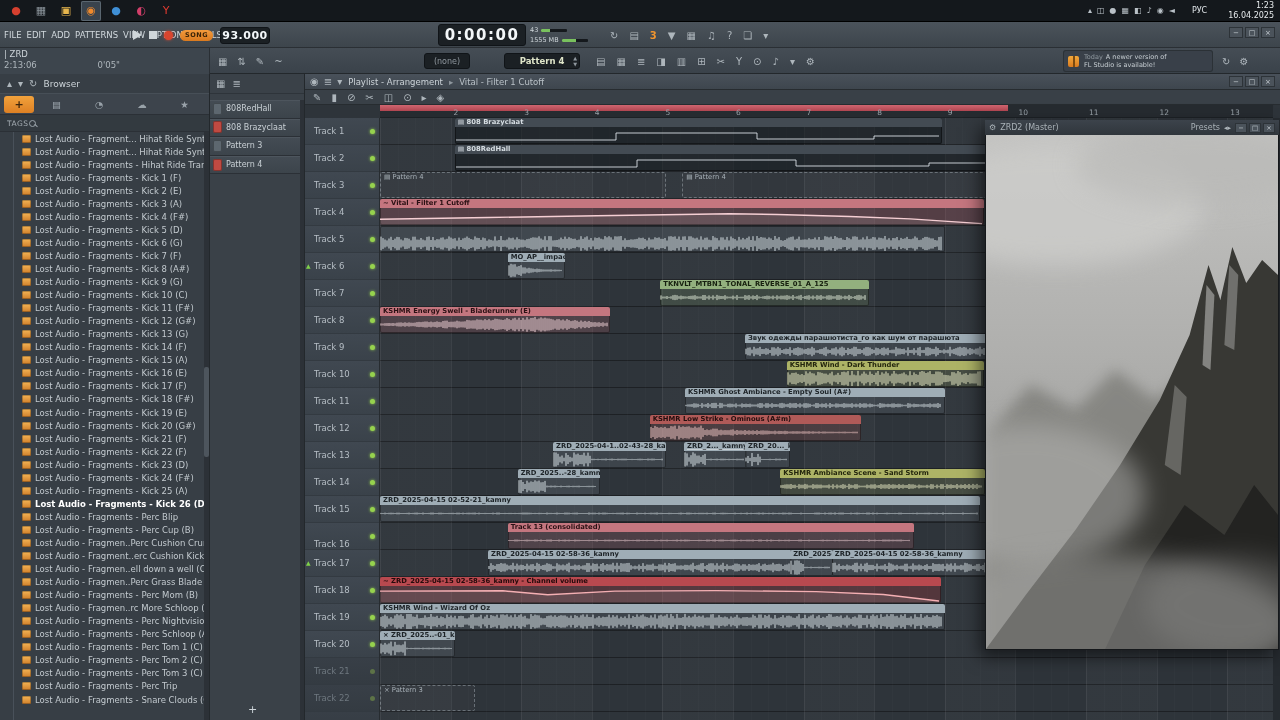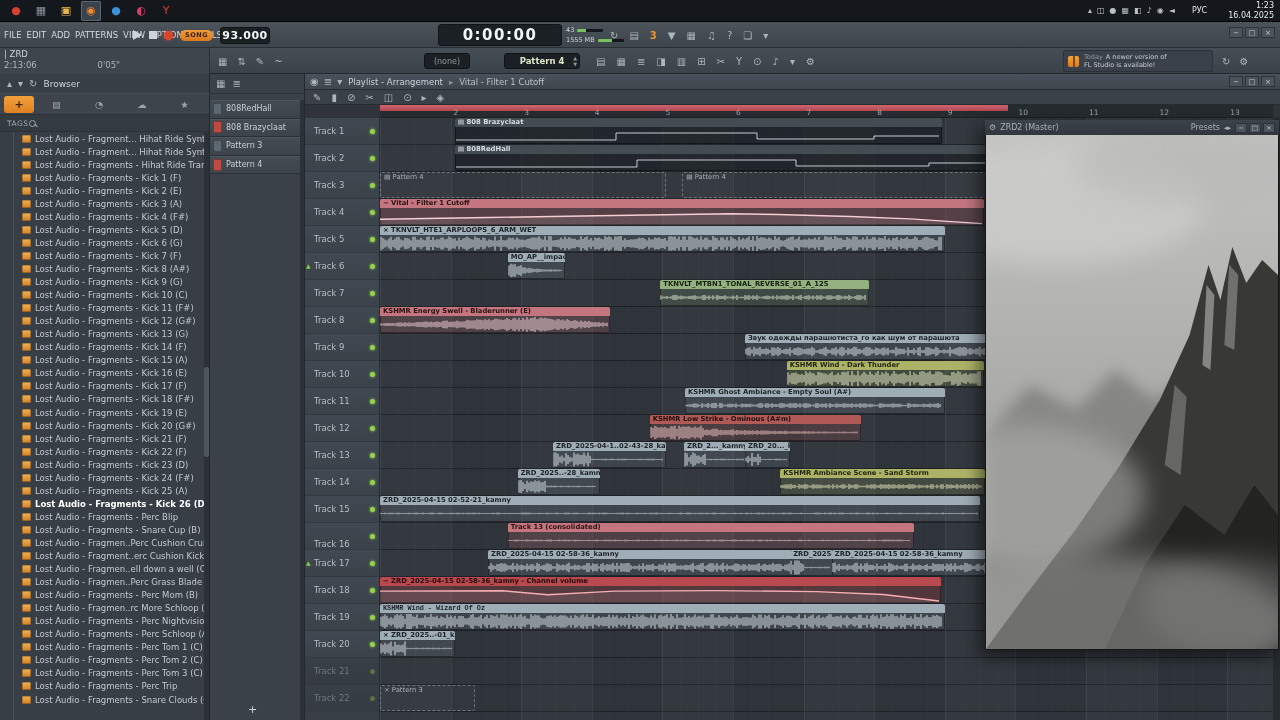--- a/index.html
+++ b/index.html
@@ -22,21 +22,21 @@
   #menu-bar{position:absolute;left:4px;top:0;height:26px;display:flex;align-items:center;font-size:8.5px;color:#d2d9de;white-space:nowrap}
   .menu-item{margin-right:5px}
   .transport{position:absolute;left:133px;top:0;height:26px;display:flex;align-items:center;gap:7px}
   .btn-play{width:0;height:0;border-left:9px solid #cfd6da;border-top:5.5px solid transparent;border-bottom:5.5px solid transparent}
   .btn-stop{width:8px;height:8px;background:#cfd6da}
   .btn-rec{width:9px;height:9px;border-radius:50%;background:#d8452f;box-shadow:0 0 3px #d8452f}
   .song-pill{background:linear-gradient(#f49b3c,#d97a1f);color:#3a2408;font-size:6.5px;font-weight:bold;padding:1.5px 5px;border-radius:6px;letter-spacing:.5px}
   .lcd{background:#1b2024;border:1px solid #101418;border-radius:3px;color:#f3f7f9;display:flex;align-items:center;justify-content:center}
   #tempo{width:50px;height:17px;font-size:11px;font-weight:bold;letter-spacing:.5px}
   .time-panel{position:absolute;left:438px;top:2px;height:22px;display:flex;gap:4px}
-  #timedisp{width:124px;height:22px;font-size:15px;font-weight:bold;letter-spacing:1.5px}
+  #timedisp{width:88px;height:22px;font-size:15px;font-weight:bold;letter-spacing:1.5px}
   .cpu-col{display:flex;flex-direction:column;justify-content:center;gap:2px}
   .cpu-row{display:flex;align-items:center;gap:3px;font-size:6.5px;color:#cfd6da}
   .meter{width:26px;height:3px;background:#15191d;border-radius:1px;overflow:hidden}
   .meter i{display:block;height:100%;background:#79c15e;width:40%}
   #row1-icons{position:absolute;left:610px;top:0;height:26px;display:flex;align-items:center;gap:11px}
   .mini-ico{font-size:10px;color:#aeb6bc}
   .mini-ico.accent{color:#f0952f;font-weight:bold}
   #fl-winbtns{position:absolute;right:5px;top:5px;display:flex;gap:2px}
   .winbtn{width:14px;height:11px;background:#4b535b;box-shadow:inset 0 0 0 1px #2d3338;color:#c6cdd2;font-size:7px;display:flex;align-items:center;justify-content:center}
 
@@ -421,21 +421,21 @@
         <div class="bitem selected">
           <span class="ficon"></span>
           <span>Lost Audio - Fragments - Kick 26 (D#)</span>
         </div>
         <div class="bitem">
           <span class="ficon"></span>
           <span>Lost Audio - Fragments - Perc Blip</span>
         </div>
         <div class="bitem">
           <span class="ficon"></span>
-          <span>Lost Audio - Fragments - Snare Cup (B)</span>
+          <span>Lost Audio - Fragments - Perc Cup (B)</span>
         </div>
         <div class="bitem">
           <span class="ficon"></span>
           <span>Lost Audio - Fragmen..Perc Cushion Crunch</span>
         </div>
         <div class="bitem">
           <span class="ficon"></span>
           <span>Lost Audio - Fragment..erc Cushion Kick (D)</span>
         </div>
         <div class="bitem">
@@ -679,21 +679,20 @@
             <div class="clip autopink" style="left: 0px; top: 81px; width: 604.3px;">
               <div class="clip-head">~ Vital - Filter 1 Cutoff</div>
               <div class="clip-body">
                 <svg width="602.336" height="17" preserveAspectRatio="none">
                   <path d="M0.0,11.2 L108.4,9.5 L216.8,7.8 L301.2,6.5 L349.4,5.8 L397.5,6.5 L469.8,8.5 L530.1,10.9 L602.3,15.6 L602.3,17 L0,17 Z" class="cva"></path>
                   <path d="M0.0,11.2 L108.4,9.5 L216.8,7.8 L301.2,6.5 L349.4,5.8 L397.5,6.5 L469.8,8.5 L530.1,10.9 L602.3,15.6" class="cv"></path>
                 </svg>
               </div>
             </div>
             <div class="clip gray" style="left: 0px; top: 108px; width: 564.8px;">
-              <div class="clip-head">× TKNVLT_HTE1_ARPLOOPS_6_ARM_WET</div>
               <div class="clip-body">
                 <svg width="562.8" height="17" preserveAspectRatio="none">
                   <path d="M1,1.6V15.4M3,3.1V13.9M5,4.5V12.5M7,5.4V11.6M9,3.5V13.5M11,1.8V15.2M13,5.0V12.0M15,3.6V13.4M17,1.9V15.1M19,2.1V14.9M21,4.4V12.6M23,5.4V11.6M25,2.9V14.1M27,3.1V13.9M29,3.7V13.3M31,5.3V11.7M33,1.7V15.3M35,1.7V15.3M37,4.6V12.4M39,4.7V12.3M41,3.0V14.0M43,4.6V12.4M45,5.3V11.7M47,1.9V15.1M49,1.5V15.5M51,5.0V12.0M53,2.0V15.0M55,5.2V11.8M57,4.1V12.9M59,4.3V12.7M61,2.7V14.3M63,2.4V14.6M65,4.4V12.6M67,3.8V13.2M69,1.4V15.6M71,2.6V14.4M73,3.7V13.3M75,3.2V13.8M77,5.6V11.4M79,2.6V14.4M81,5.0V12.0M83,3.4V13.6M85,2.8V14.2M87,1.5V15.5M89,2.9V14.1M91,4.0V13.0M93,4.6V12.4M95,1.4V15.6M97,2.8V14.2M99,3.0V14.0M101,4.9V12.1M103,2.5V14.5M105,3.2V13.8M107,5.7V11.3M109,4.4V12.6M111,4.9V12.1M113,5.5V11.5M115,1.4V15.6M117,5.5V11.5M119,5.0V12.0M121,1.0V16.0M123,5.1V11.9M125,5.3V11.7M127,4.5V12.5M129,2.5V14.5M131,3.2V13.8M133,2.7V14.3M135,4.5V12.5M137,2.3V14.7M139,4.1V12.9M141,4.6V12.4M143,4.6V12.4M145,5.2V11.8M147,4.1V12.9M149,3.8V13.2M151,2.9V14.1M153,2.3V14.7M155,2.5V14.5M157,2.7V14.3M159,1.3V15.7M161,3.5V13.5M163,4.7V12.3M165,1.2V15.8M167,5.2V11.8M169,1.1V15.9M171,1.2V15.8M173,5.4V11.6M175,5.2V11.8M177,5.0V12.0M179,4.4V12.6M181,2.6V14.4M183,4.1V12.9M185,1.6V15.4M187,3.8V13.2M189,2.2V14.8M191,3.2V13.8M193,3.9V13.1M195,3.7V13.3M197,5.1V11.9M199,4.6V12.4M201,1.2V15.8M203,3.9V13.1M205,2.3V14.7M207,1.3V15.7M209,4.7V12.3M211,3.0V14.0M213,5.5V11.5M215,2.5V14.5M217,3.0V14.0M219,2.4V14.6M221,3.7V13.3M223,4.3V12.7M225,1.1V15.9M227,2.3V14.7M229,1.2V15.8M231,2.3V14.7M233,4.5V12.5M235,1.3V15.7M237,1.5V15.5M239,1.3V15.7M241,1.0V16.0M243,5.2V11.8M245,3.3V13.7M247,5.1V11.9M249,4.9V12.1M251,4.3V12.7M253,4.5V12.5M255,4.2V12.8M257,3.9V13.1M259,2.6V14.4M261,3.1V13.9M263,2.7V14.3M265,4.0V13.0M267,5.4V11.6M269,2.7V14.3M271,4.4V12.6M273,4.3V12.7M275,2.3V14.7M277,2.9V14.1M279,2.4V14.6M281,3.8V13.2M283,3.9V13.1M285,3.0V14.0M287,5.5V11.5M289,1.4V15.6M291,1.2V15.8M293,1.8V15.2M295,1.4V15.6M297,3.8V13.2M299,1.5V15.5M301,4.9V12.1M303,1.5V15.5M305,1.3V15.7M307,4.9V12.1M309,1.3V15.7M311,1.3V15.7M313,2.6V14.4M315,3.4V13.6M317,2.7V14.3M319,4.6V12.4M321,1.3V15.7M323,4.6V12.4M325,2.8V14.2M327,2.5V14.5M329,4.7V12.3M331,5.2V11.8M333,1.0V16.0M335,2.5V14.5M337,3.1V13.9M339,5.3V11.7M341,2.3V14.7M343,2.4V14.6M345,4.6V12.4M347,1.9V15.1M349,5.4V11.6M351,1.5V15.5M353,3.2V13.8M355,4.1V12.9M357,5.5V11.5M359,1.9V15.1M361,4.5V12.5M363,2.9V14.1M365,4.3V12.7M367,2.9V14.1M369,1.5V15.5M371,5.0V12.0M373,1.2V15.8M375,5.6V11.4M377,1.0V16.0M379,3.1V13.9M381,2.0V15.0M383,2.5V14.5M385,2.6V14.4M387,3.9V13.1M389,2.4V14.6M391,3.4V13.6M393,5.0V12.0M395,1.0V16.0M397,3.6V13.4M399,2.1V14.9M401,5.1V11.9M403,5.7V11.3M405,5.0V12.0M407,3.5V13.5M409,2.5V14.5M411,1.9V15.1M413,1.5V15.5M415,4.6V12.4M417,3.8V13.2M419,1.6V15.4M421,4.8V12.2M423,4.6V12.4M425,4.4V12.6M427,4.6V12.4M429,3.2V13.8M431,4.3V12.7M433,4.1V12.9M435,2.5V14.5M437,4.6V12.4M439,2.0V15.0M441,5.0V12.0M443,4.7V12.3M445,1.2V15.8M447,1.7V15.3M449,2.4V14.6M451,1.6V15.4M453,4.0V13.0M455,1.0V16.0M457,2.3V14.7M459,3.2V13.8M461,2.9V14.1M463,4.6V12.4M465,5.0V12.0M467,2.0V15.0M469,3.2V13.8M471,4.3V12.7M473,1.5V15.5M475,1.3V15.7M477,1.8V15.2M479,4.7V12.3M481,4.4V12.6M483,2.4V14.6M485,4.4V12.6M487,1.3V15.7M489,4.1V12.9M491,3.6V13.4M493,2.0V15.0M495,2.3V14.7M497,4.6V12.4M499,2.6V14.4M501,2.9V14.1M503,3.4V13.6M505,1.0V16.0M507,4.6V12.4M509,3.2V13.8M511,5.3V11.7M513,3.0V14.0M515,3.2V13.8M517,2.0V15.0M519,5.2V11.8M521,2.9V14.1M523,3.9V13.1M525,3.3V13.7M527,1.9V15.1M529,4.0V13.0M531,4.2V12.8M533,3.5V13.5M535,1.4V15.6M537,2.7V14.3M539,5.1V11.9M541,4.7V12.3M543,3.1V13.9M545,1.9V15.1M547,1.9V15.1M549,2.6V14.4M551,3.4V13.6M553,3.4V13.6M555,5.0V12.0M557,5.4V11.6M559,2.0V15.0M561,1.7V15.3" class="wv"></path>
                 </svg>
               </div>
             </div>
             <div class="clip gray" style="left: 127.8px; top: 135px; width: 57.2px;">
               <div class="clip-head">MO_AP__impact</div>
               <div class="clip-body">
                 <svg width="55.186" height="17" preserveAspectRatio="none">
@@ -831,21 +830,21 @@
             </div>
             <div class="clip autored" style="left: 0px; top: 459px; width: 561.3px;">
               <div class="clip-head">~ ZRD_2025-04-15 02-58-36_kamny - Channel volume</div>
               <div class="clip-body">
                 <svg width="559.27" height="17" preserveAspectRatio="none">
                   <path d="M0.0,5.1 L123.0,4.8 L167.8,8.8 L234.9,5.1 L335.6,4.6 L436.2,5.6 L503.3,8.5 L559.3,15.0 L559.3,17 L0,17 Z" class="cva"></path>
                   <path d="M0.0,5.1 L123.0,4.8 L167.8,8.8 L234.9,5.1 L335.6,4.6 L436.2,5.6 L503.3,8.5 L559.3,15.0" class="cv"></path>
                 </svg>
               </div>
             </div>
-            <div class="clip gray" style="left: 0px; top: 486px; width: 564.8px; font-family: Liberation Mono, monospace;">
+            <div class="clip gray" style="left: 0px; top: 486px; width: 564.8px;">
               <div class="clip-head">KSHMR Wind - Wizard Of Oz</div>
               <div class="clip-body">
                 <svg width="562.8" height="17" preserveAspectRatio="none">
                   <path d="M1,3.8V13.2M3,3.1V13.9M5,1.6V15.4M7,3.2V13.8M9,5.5V11.5M11,4.1V12.9M13,5.4V11.6M15,2.5V14.5M17,1.1V15.9M19,2.3V14.7M21,1.3V15.7M23,3.0V14.0M25,5.7V11.3M27,1.0V16.0M29,1.0V16.0M31,1.0V16.0M33,3.5V13.5M35,3.9V13.1M37,1.5V15.5M39,5.3V11.7M41,5.0V12.0M43,4.8V12.2M45,2.3V14.7M47,4.3V12.7M49,4.0V13.0M51,1.0V16.0M53,3.6V13.4M55,3.8V13.2M57,2.8V14.2M59,5.1V11.9M61,3.4V13.6M63,4.1V12.9M65,5.2V11.8M67,1.5V15.5M69,4.0V13.0M71,2.5V14.5M73,4.4V12.6M75,2.8V14.2M77,5.5V11.5M79,3.0V14.0M81,2.8V14.2M83,3.0V14.0M85,5.3V11.7M87,5.4V11.6M89,4.5V12.5M91,1.8V15.2M93,1.1V15.9M95,4.3V12.7M97,4.3V12.7M99,3.6V13.4M101,1.8V15.2M103,5.6V11.4M105,3.6V13.4M107,1.8V15.2M109,5.1V11.9M111,2.0V15.0M113,2.7V14.3M115,3.3V13.7M117,1.7V15.3M119,4.7V12.3M121,1.5V15.5M123,1.4V15.6M125,2.2V14.8M127,1.4V15.6M129,3.7V13.3M131,2.3V14.7M133,4.3V12.7M135,1.3V15.7M137,3.9V13.1M139,2.2V14.8M141,1.2V15.8M143,3.6V13.4M145,2.8V14.2M147,5.3V11.7M149,5.6V11.4M151,1.1V15.9M153,2.9V14.1M155,1.6V15.4M157,2.2V14.8M159,2.4V14.6M161,4.7V12.3M163,5.3V11.7M165,5.1V11.9M167,3.1V13.9M169,2.7V14.3M171,2.3V14.7M173,3.6V13.4M175,2.2V14.8M177,3.9V13.1M179,2.8V14.2M181,2.2V14.8M183,2.5V14.5M185,2.4V14.6M187,3.5V13.5M189,4.7V12.3M191,2.6V14.4M193,5.1V11.9M195,2.1V14.9M197,2.9V14.1M199,4.4V12.6M201,2.3V14.7M203,1.4V15.6M205,3.7V13.3M207,1.5V15.5M209,4.0V13.0M211,4.1V12.9M213,1.6V15.4M215,5.3V11.7M217,4.4V12.6M219,3.1V13.9M221,4.7V12.3M223,3.7V13.3M225,4.1V12.9M227,3.8V13.2M229,1.7V15.3M231,4.4V12.6M233,2.1V14.9M235,3.7V13.3M237,2.3V14.7M239,5.4V11.6M241,3.7V13.3M243,4.8V12.2M245,3.4V13.6M247,5.2V11.8M249,1.3V15.7M251,5.2V11.8M253,2.9V14.1M255,4.0V13.0M257,1.4V15.6M259,3.7V13.3M261,2.3V14.7M263,1.4V15.6M265,3.5V13.5M267,4.1V12.9M269,4.7V12.3M271,2.3V14.7M273,4.4V12.6M275,1.3V15.7M277,5.5V11.5M279,2.5V14.5M281,1.7V15.3M283,3.3V13.7M285,2.6V14.4M287,1.2V15.8M289,4.7V12.3M291,0.9V16.1M293,3.1V13.9M295,5.3V11.7M297,1.0V16.0M299,4.7V12.3M301,4.9V12.1M303,4.1V12.9M305,0.9V16.1M307,4.3V12.7M309,2.9V14.1M311,4.5V12.5M313,3.5V13.5M315,1.4V15.6M317,3.8V13.2M319,2.8V14.2M321,3.6V13.4M323,2.4V14.6M325,4.7V12.3M327,4.3V12.7M329,4.4V12.6M331,1.4V15.6M333,1.1V15.9M335,4.6V12.4M337,4.4V12.6M339,2.1V14.9M341,4.0V13.0M343,4.4V12.6M345,3.5V13.5M347,4.2V12.8M349,5.6V11.4M351,3.4V13.6M353,4.7V12.3M355,3.8V13.2M357,1.8V15.2M359,4.5V12.5M361,5.3V11.7M363,4.2V12.8M365,4.2V12.8M367,4.0V13.0M369,4.6V12.4M371,4.4V12.6M373,1.6V15.4M375,2.9V14.1M377,4.7V12.3M379,1.5V15.5M381,1.5V15.5M383,4.7V12.3M385,2.0V15.0M387,3.1V13.9M389,1.7V15.3M391,4.7V12.3M393,5.6V11.4M395,2.0V15.0M397,5.3V11.7M399,4.7V12.3M401,4.0V13.0M403,2.1V14.9M405,4.5V12.5M407,2.8V14.2M409,2.6V14.4M411,3.3V13.7M413,4.6V12.4M415,4.9V12.1M417,3.3V13.7M419,1.2V15.8M421,5.4V11.6M423,5.0V12.0M425,1.8V15.2M427,5.2V11.8M429,3.6V13.4M431,2.5V14.5M433,1.5V15.5M435,5.2V11.8M437,3.4V13.6M439,2.1V14.9M441,5.0V12.0M443,3.8V13.2M445,4.6V12.4M447,3.0V14.0M449,1.0V16.0M451,1.4V15.6M453,3.8V13.2M455,3.6V13.4M457,3.0V14.0M459,3.6V13.4M461,2.4V14.6M463,5.2V11.8M465,4.4V12.6M467,2.4V14.6M469,4.5V12.5M471,5.7V11.3M473,4.1V12.9M475,3.4V13.6M477,4.6V12.4M479,1.6V15.4M481,1.8V15.2M483,4.9V12.1M485,4.9V12.1M487,2.3V14.7M489,5.7V11.3M491,2.8V14.2M493,1.4V15.6M495,3.2V13.8M497,2.2V14.8M499,5.2V11.8M501,1.2V15.8M503,3.9V13.1M505,3.5V13.5M507,1.3V15.7M509,3.1V13.9M511,1.1V15.9M513,1.2V15.8M515,3.2V13.8M517,2.8V14.2M519,4.5V12.5M521,1.7V15.3M523,3.1V13.9M525,1.1V15.9M527,4.9V12.1M529,4.7V12.3M531,3.3V13.7M533,5.5V11.5M535,1.3V15.7M537,3.9V13.1M539,4.2V12.8M541,1.0V16.0M543,4.8V12.2M545,3.5V13.5M547,2.2V14.8M549,4.0V13.0M551,4.2V12.8M553,2.3V14.7M555,2.9V14.1M557,1.9V15.1M559,3.3V13.7M561,3.7V13.3" class="wv"></path>
                 </svg>
               </div>
             </div>
             <div class="clip gray" style="left: 0px; top: 513px; width: 74.8px;">
               <div class="clip-head">× ZRD_2025..-01_kamny</div>
               <div class="clip-body">

